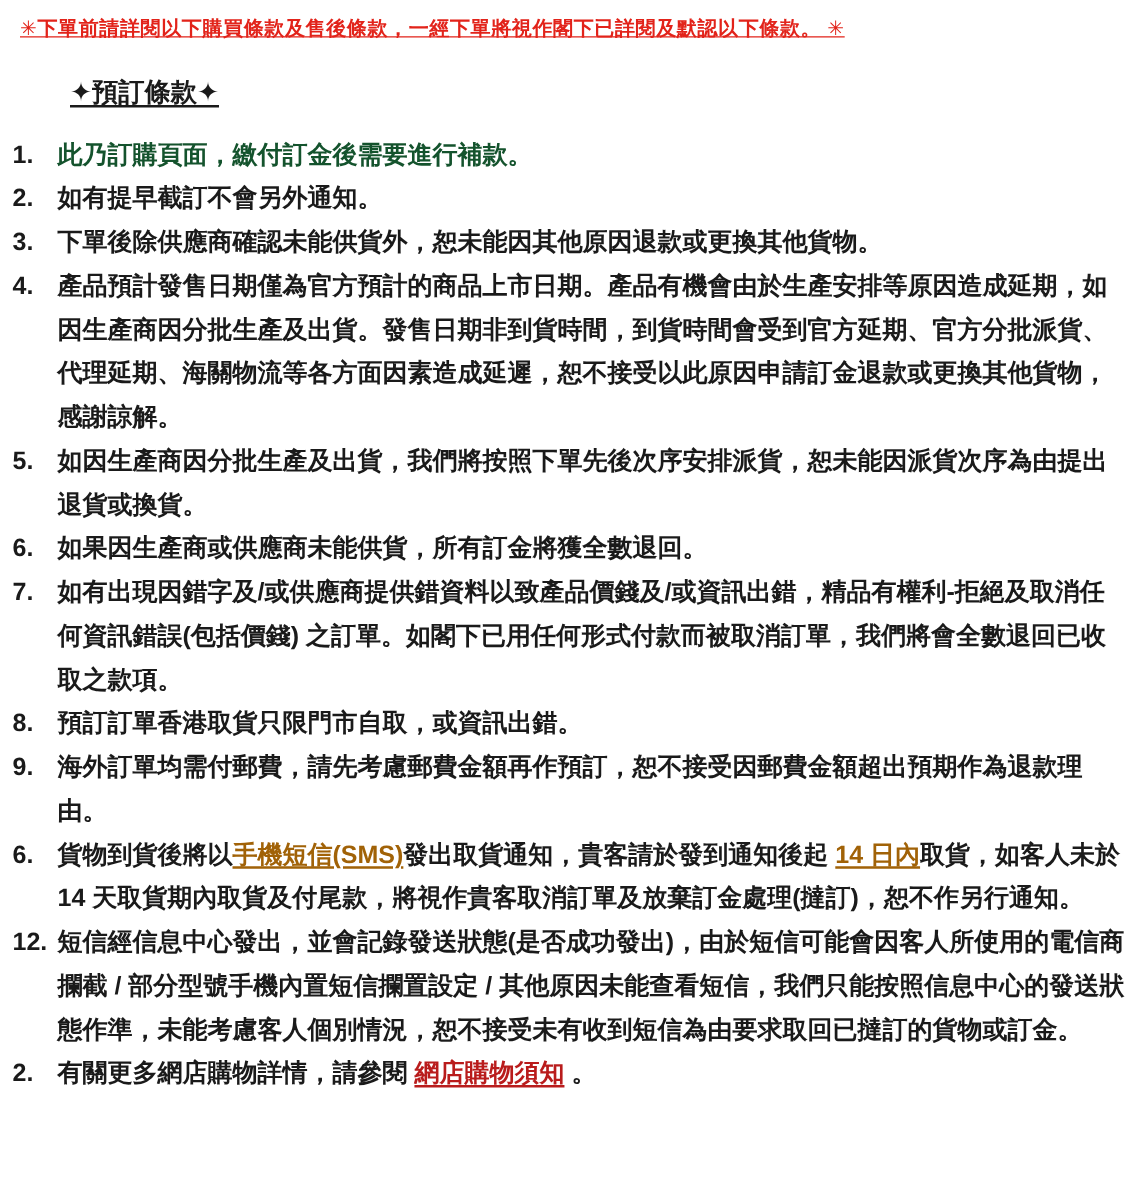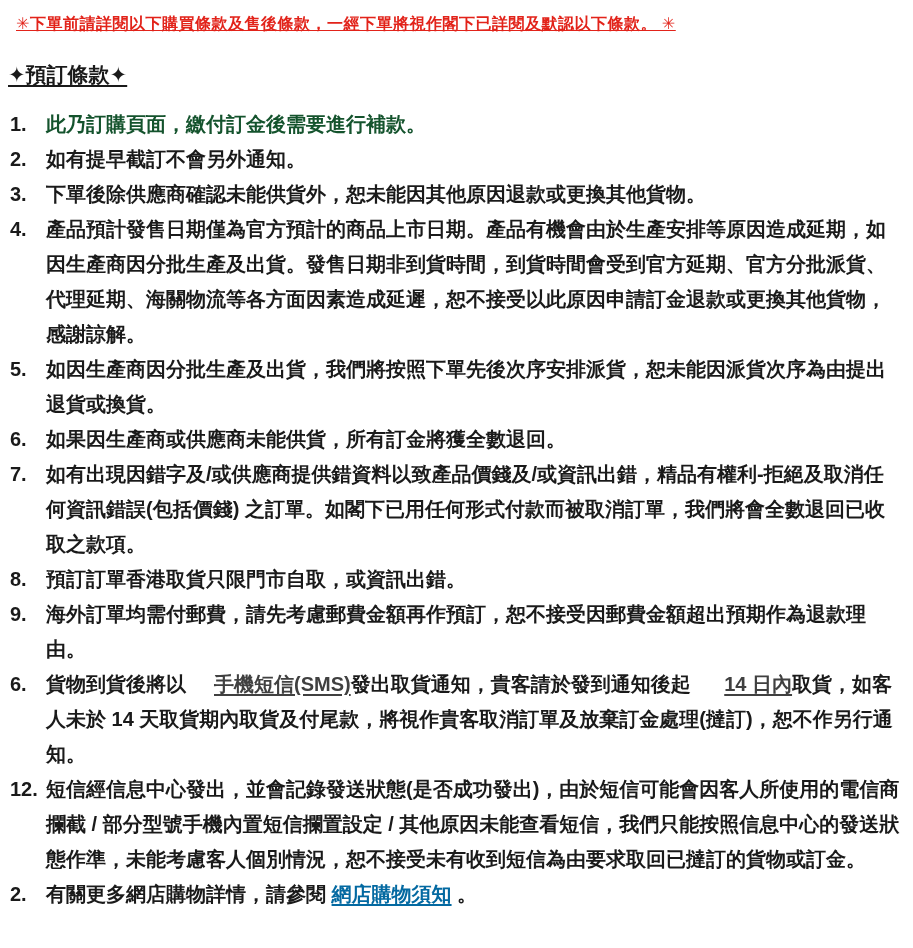--- a/index.html
+++ b/index.html
@@ -18,20 +18,21 @@
     line-height: 27px;
     text-decoration: underline;
     padding-left: 8px;
     letter-spacing: 0.5px;
   }
 
   .section-heading {
     margin-top: 25px;
     font-size: 21px;
     line-height: 26px;
+    margin-left: 48px;
   }
   .section-heading span {
     text-decoration: underline;
     text-underline-offset: 3px;
   }
 
   ol.terms {
     list-style: none;
     margin-top: 19px;
     font-size: 20px;
@@ -39,27 +40,26 @@
   }
   ol.terms > li { display: flex; align-items: flex-start; }
   .num {
     flex: 0 0 38px;
     padding-left: 2px;
   }
   .txt { flex: 1 1 auto; padding-right: 2px; }
 
   .seg-red { color: #14532d; }
   .seg-red-underline {
-    color: #404040;
+    color: #a16207;
     text-decoration: underline;
     text-underline-offset: 3px;
-    margin-left: 28px;
   }
   .seg-link {
-    color: #0369a1;
+    color: #b91c1c;
     text-decoration: underline;
     text-underline-offset: 3px;
     cursor: pointer;
   }
 </style>
 </head>
 <body>
 
 <div class="banner">✳下單前請詳閱以下購買條款及售後條款，一經下單將視作閣下已詳閱及默認以下條款。 ✳</div>
 

